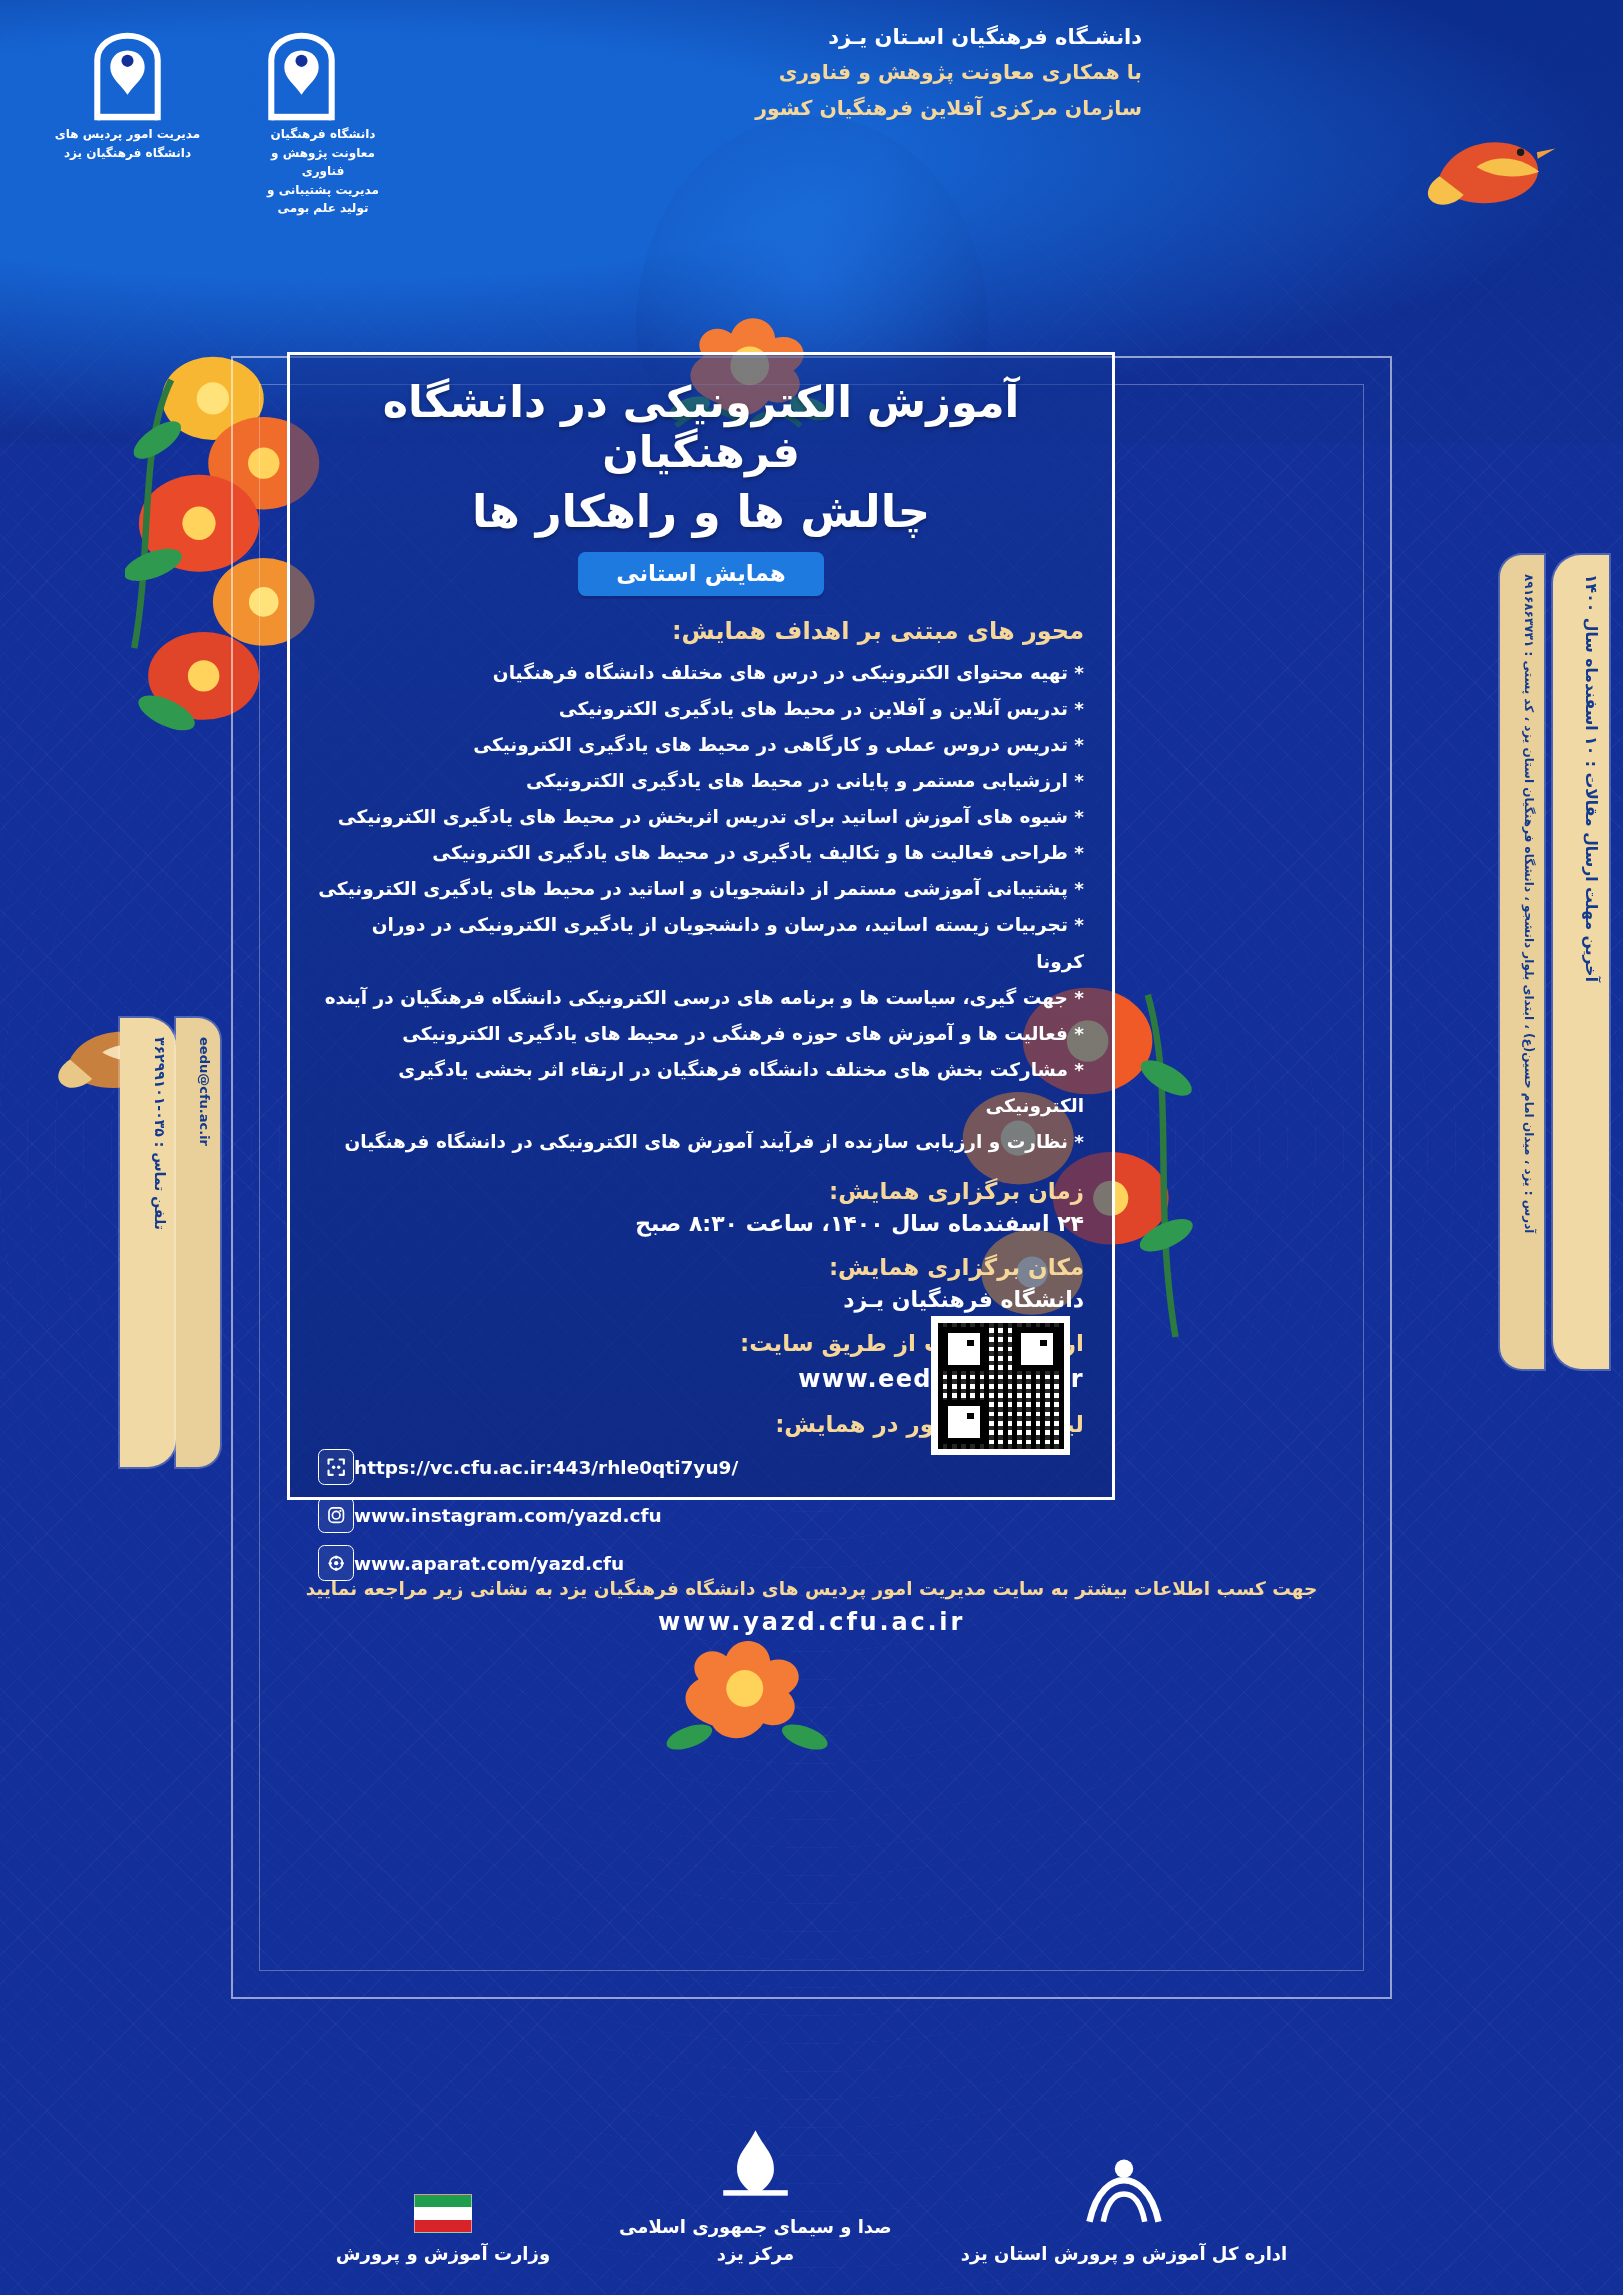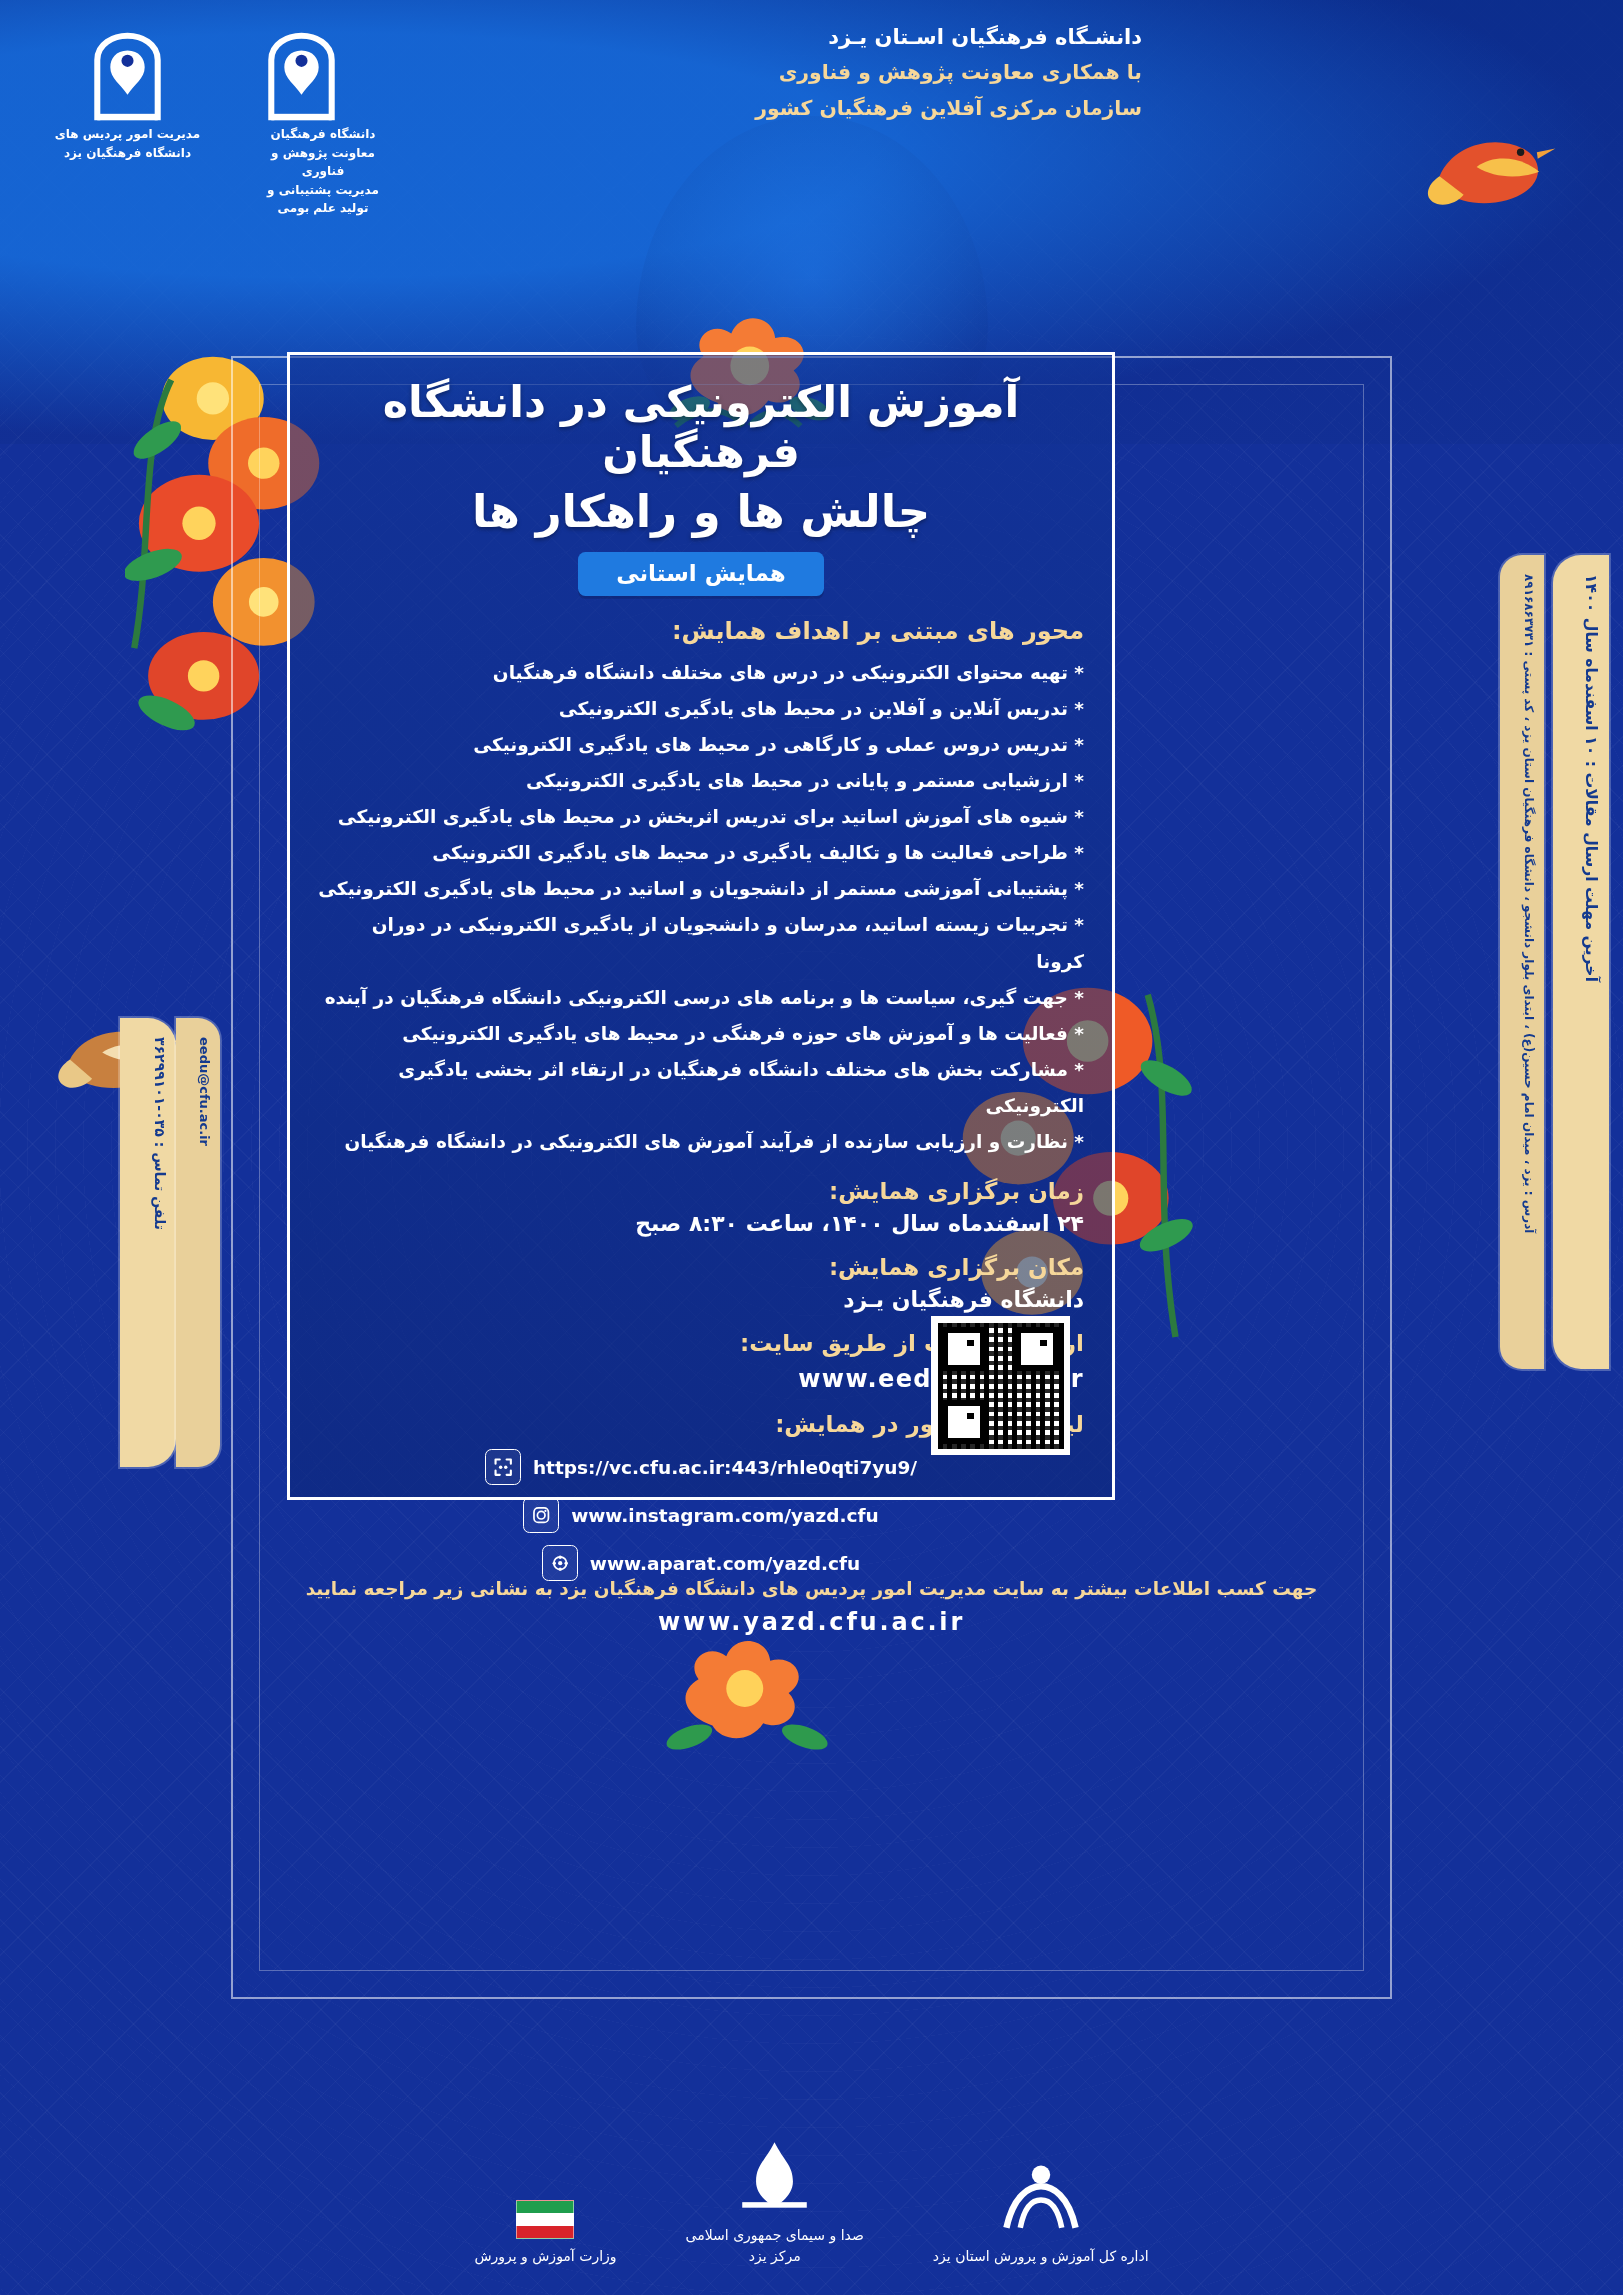--- a/index.html
+++ b/index.html
@@ -95,21 +95,21 @@
     color:#ffffff;font-size:18.5px;line-height:1.95;font-weight:bold;text-align:right;
   }
   .kv{margin-top:18.5px;}
   .kv .k{color:#f6d79a;font-size:23px;font-weight:bold;text-align:right;}
   .kv .v{color:#ffffff;font-size:22px;font-weight:bold;text-align:right;margin-top:6.5px;}
   .url{
     color:#ffffff;font-size:24px;font-weight:bold;text-align:right;margin-top:8.3px;
     direction:ltr;unicode-bidi:bidi-override;letter-spacing:1.4px;
   }
   .links{margin-top:12px;}
-  .link-row{display:flex;align-items:center;gap:12px;margin-bottom:12px;direction:ltr;justify-content:center;}
+  .link-row{display:flex;align-items:center;margin-bottom:12px;direction:ltr;}
   .link-ico{
     width:34px;height:34px;border:1.9px solid #ffffff;border-radius:6.5px;
     display:flex;align-items:center;justify-content:center;flex:none;background:rgba(255,255,255,.06);
   }
   .link-ico svg{width:20.4px;height:20.4px;}
   .link-txt{color:#ffffff;font-size:18.5px;font-weight:bold;direction:ltr;}
   .qr{
     position:absolute;right:42px;bottom:42px;width:139px;height:139px;background:#ffffff;padding:6.5px;box-sizing:border-box;
   }
   .qr .cells{
@@ -136,21 +136,21 @@
   .footer-note{
     position:absolute;left:0;right:0;top:1578px;text-align:center;
   }
   .footer-note .l1{color:#f6d79a;font-size:18.5px;font-weight:bold;}
   .footer-note .l2{color:#ffffff;font-size:24px;font-weight:bold;letter-spacing:2.8px;margin-top:9.3px;direction:ltr;}
   .bottom-logos{
     position:absolute;left:0;right:0;bottom:28px;height:194px;
     display:flex;align-items:flex-end;justify-content:center;gap:69px;
   }
   .blogo{text-align:center;color:#ffffff;}
-  .blogo .cap{font-size:14px;font-weight:normal;margin-top:7.4px;line-height:1.5;}
+  .blogo .cap{font-size:18px;font-weight:bold;margin-top:7.4px;line-height:1.5;}
   .flag{width:56px;height:37px;display:inline-block;vertical-align:middle;
         background:linear-gradient(180deg,#1f9e4d 33.3%,#ffffff 33.3% 66.6%,#d8232a 66.6%);
         border:0.9px solid rgba(255,255,255,.5);}
   
   .flower{position:absolute;pointer-events:none;}
   .bird{position:absolute;}
 </style>
 </head>
 <body>
 

